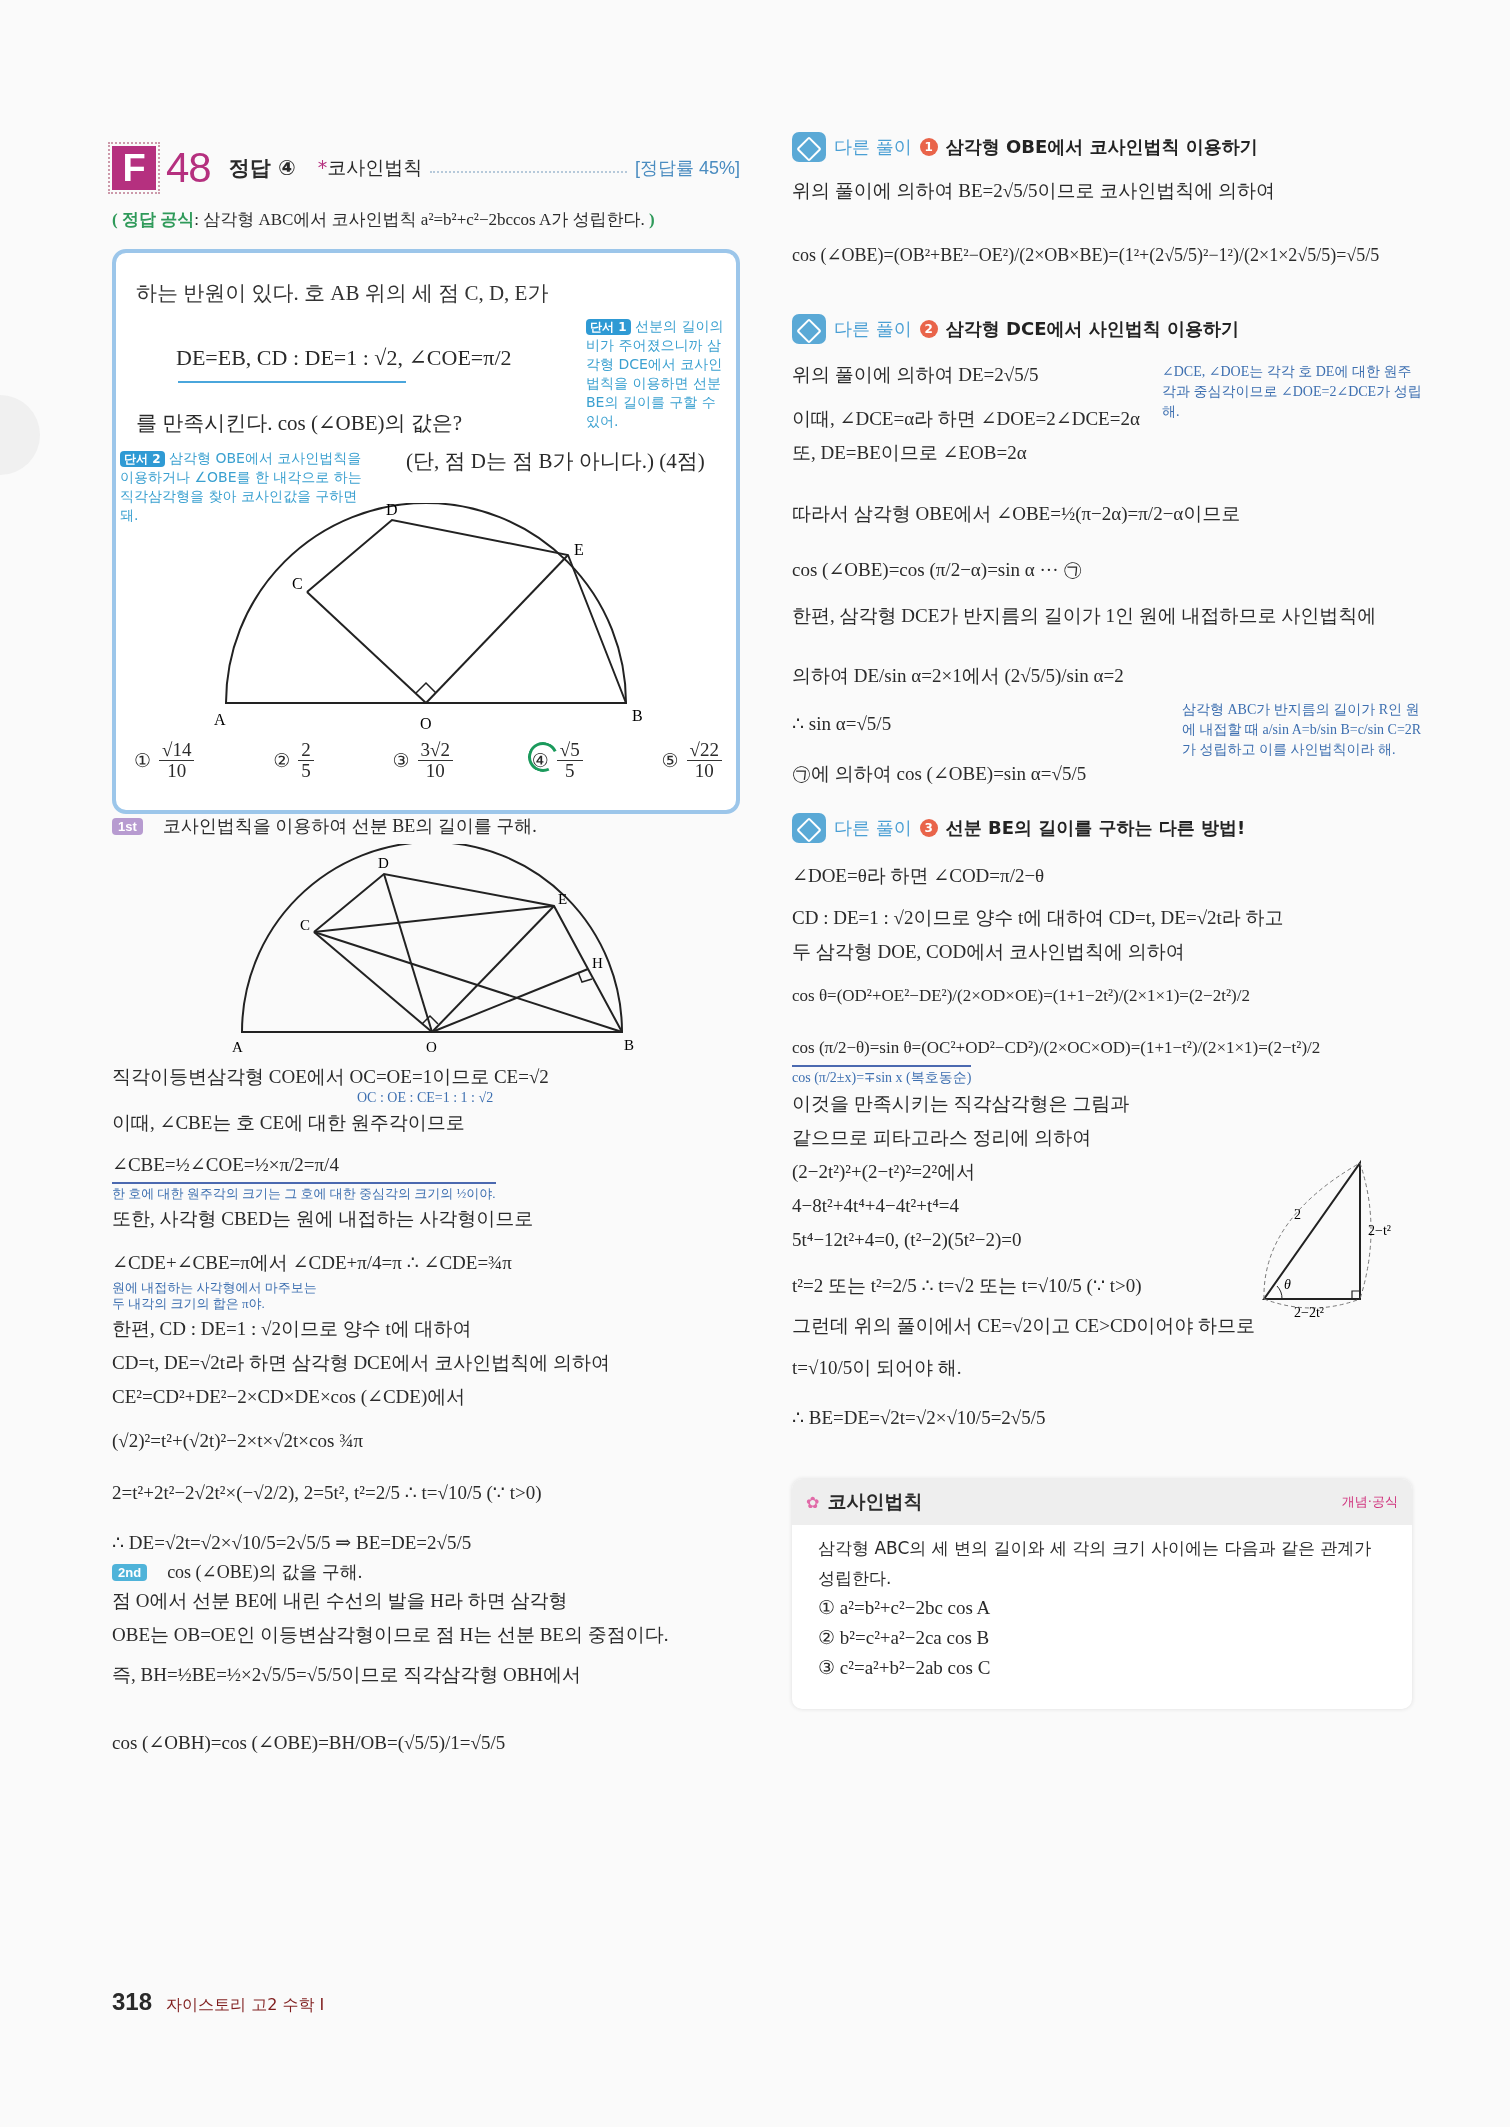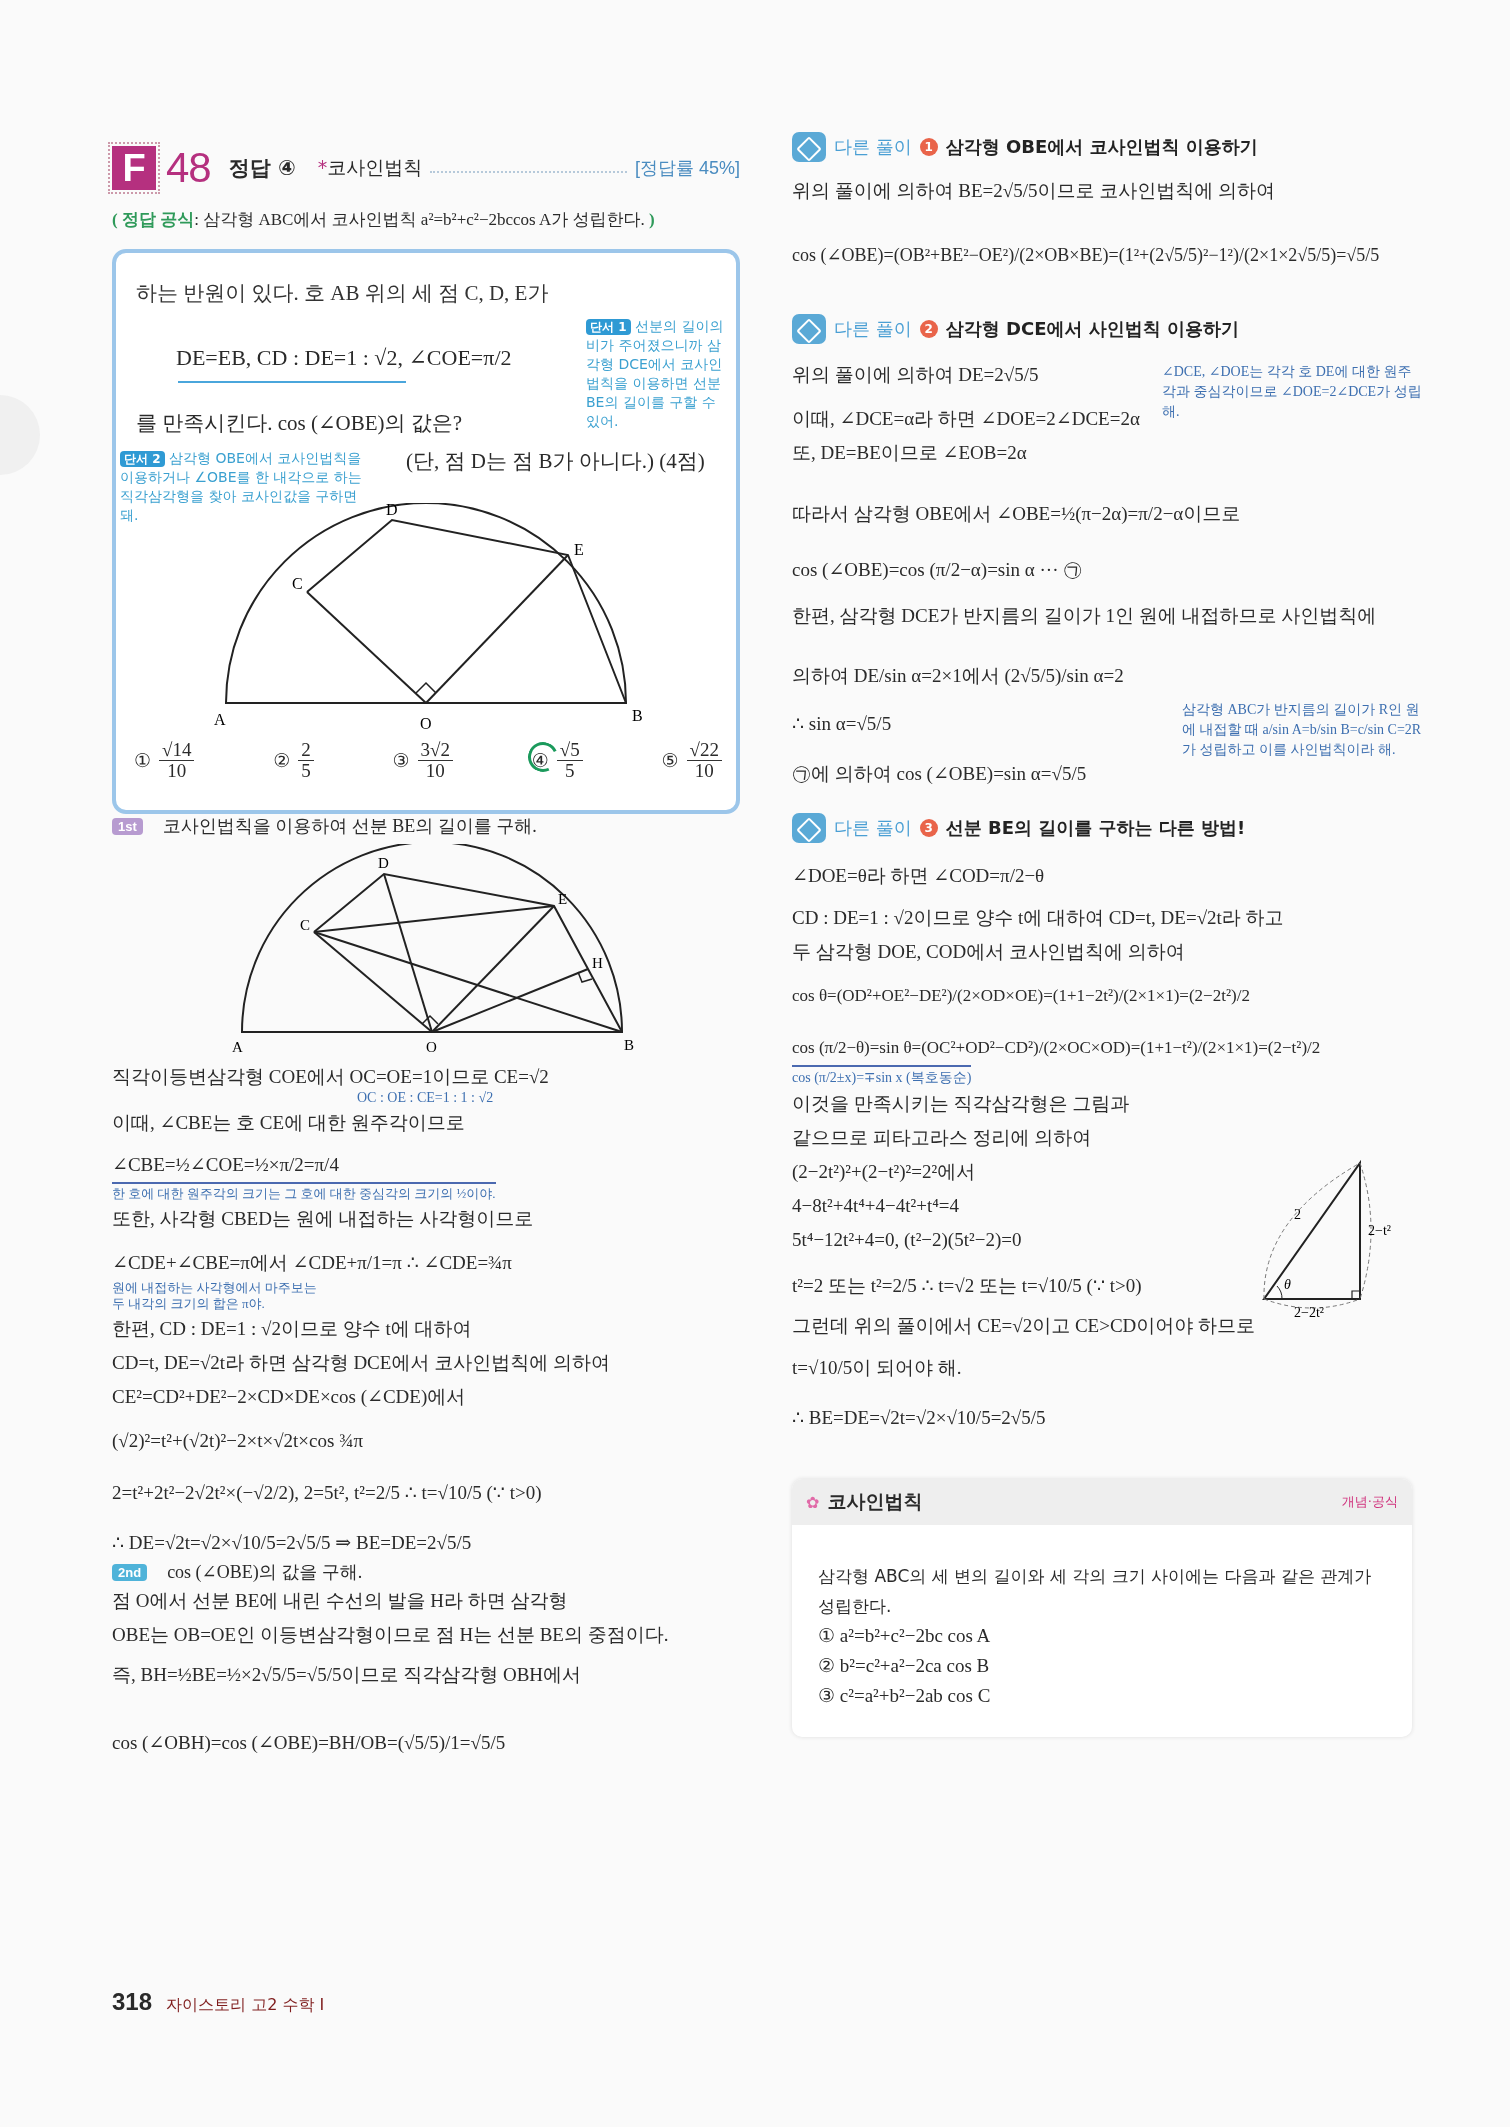--- a/index.html
+++ b/index.html
@@ -59,21 +59,21 @@
   .alt-title { font-weight: bold; color: #222; }
   .side-note { position: absolute; color: #3d6fb0; font-size: 14px; line-height: 20px; }
   .tri { position: absolute; }
 
   
   .concept { margin-top: 20px; border-radius: 10px; background: #fff; box-shadow: 0 0 4px #ddd; overflow: hidden; width: 620px; }
   .concept-hdr { background: #eeeeee; height: 46px; display: flex; align-items: center; padding: 0 14px; justify-content: space-between; }
   .concept-hdr .t { font-size: 19px; font-weight: bold; display: flex; align-items: center; gap: 8px; }
   .flower { color: #e16aa8; font-size: 16px; }
   .concept-hdr .tag { color: #d0307c; font-size: 13px; }
-  .concept-body { padding: 36px 26px 26px 26px; font-size: 17px; line-height: 30px; }
+  .concept-body { padding: 8px 26px 26px 26px; font-size: 17px; line-height: 30px; }
   .concept-body .f { font-family: "Liberation Serif", serif; font-size: 19px; line-height: 30px; }
 
   
   .footer { position: absolute; left: 112px; top: 1988px; display: flex; align-items: baseline; gap: 14px; }
   .pg { font-family: "Liberation Sans", sans-serif; font-weight: bold; font-size: 24px; }
   .book { font-size: 16px; color: #7f1d1d; }
   .lmark { position: absolute; left: 0; top: 395px; width: 40px; height: 80px; background: #f0f0f0; border-radius: 0 40px 40px 0; }
 </style>
 </head>
 <body>
@@ -191,21 +191,21 @@
     <text x="420" y="124" font-family="Liberation Serif" font-size="15">H</text>
   </svg>
 
   <div class="serif" style="margin-top:2px">
     <div class="line">직각이등변삼각형 COE에서 OC=OE=1이므로 CE=√2</div>
     <div class="pnote" style="margin-left:245px;margin-top:-4px">OC : OE : CE=1 : 1 : √2</div>
     <div class="line">이때, ∠CBE는 호 CE에 대한 원주각이므로</div>
     <div class="line" style="margin-top:8px">∠CBE=½∠COE=½×π/2=π/4</div>
     <div class="blue-note" style="border-top:2px solid #4b69b0;display:inline-block;padding-top:2px">한 호에 대한 원주각의 크기는 그 호에 대한 중심각의 크기의 ½이야.</div>
     <div class="line">또한, 사각형 CBED는 원에 내접하는 사각형이므로</div>
-    <div class="line" style="margin-top:10px">∠CDE+∠CBE=π에서 ∠CDE+π/1=π      ∴ ∠CDE=¾π</div>
+    <div class="line" style="margin-top:10px">∠CDE+∠CBE=π에서 ∠CDE+π/4=π      ∴ ∠CDE=¾π</div>
     <div class="blue-note">원에 내접하는 사각형에서 마주보는</div>
     <div class="blue-note">두 내각의 크기의 합은 π야.</div>
     <div class="line">한편, CD : DE=1 : √2이므로 양수 t에 대하여</div>
     <div class="line">CD=t, DE=√2t라 하면 삼각형 DCE에서 코사인법칙에 의하여</div>
     <div class="line">CE²=CD²+DE²−2×CD×DE×cos (∠CDE)에서</div>
     <div class="line" style="margin-top:10px">(√2)²=t²+(√2t)²−2×t×√2t×cos ¾π</div>
     <div class="line" style="margin-top:18px">2=t²+2t²−2√2t²×(−√2/2), 2=5t², t²=2/5   ∴ t=√10/5 (∵ t&gt;0)</div>
     <div class="line" style="margin-top:16px">∴ DE=√2t=√2×√10/5=2√5/5 ⇒ BE=DE=2√5/5</div>
   </div>
 

